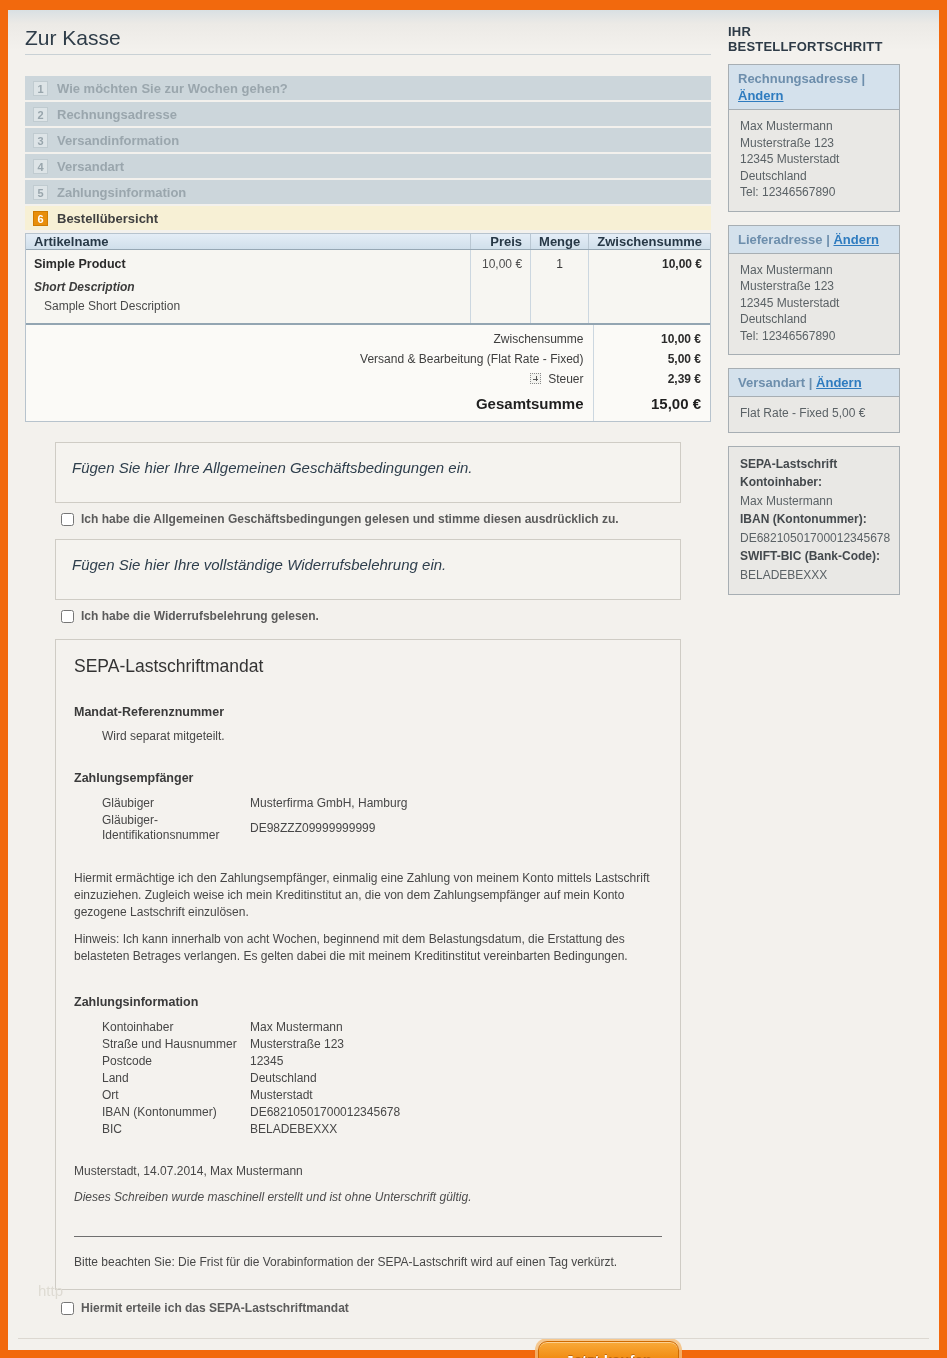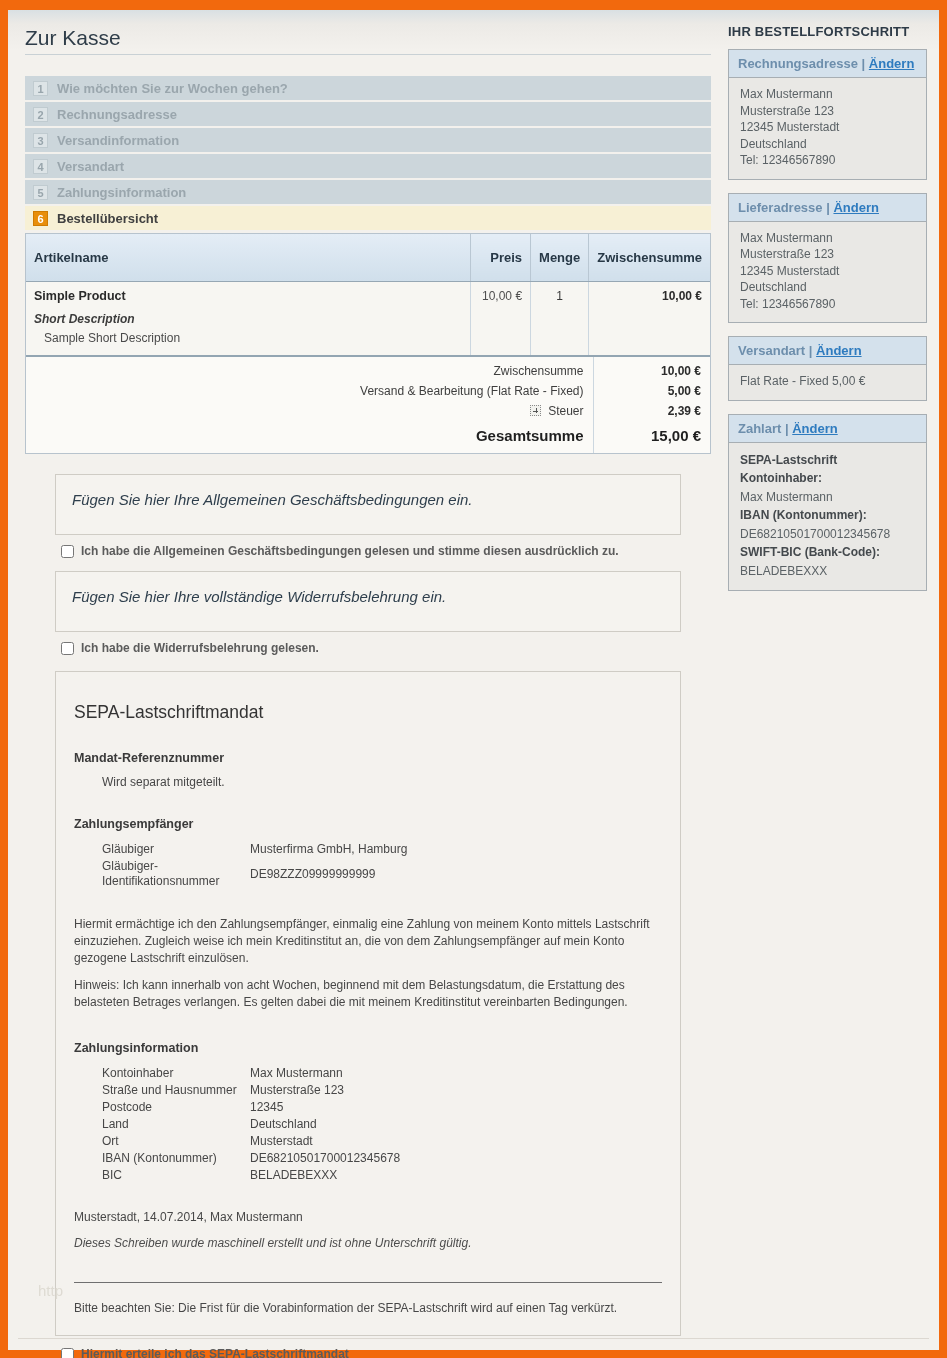--- a/index.html
+++ b/index.html
@@ -23,21 +23,21 @@
               margin-right:9px; }
   .step-label { font-size:13px; font-weight:bold; color:#9aa6ad; }
   .step-row.active { background:#f7f0d5; }
   .step-row.active .step-num { background:#e88e0b; border-color:#cf7b00; color:#fff; }
   .step-row.active .step-label { color:#404040; }
 
   
   .review-wrap { border:1px solid #b7c3cd; margin-top:3px; background:#f7f6f2; }
   table { border-collapse:collapse; width:100%; }
   .review-table th { background:linear-gradient(#e4edf6,#d0dfeb); color:#273846; font-size:13px;
-                     font-weight:bold; padding:16px 8px; border-bottom:1px solid #96a7b4; }
+                     font-weight:bold; padding:0 8px; border-bottom:1px solid #96a7b4; }
   .review-table th + th { border-left:1px solid #b9c7d3; }
   .review-table td { vertical-align:top; padding:7px 8px 10px 8px; background:#f7f6f2; }
   .review-table td + td { border-left:1px solid #ccd7e0; }
   .c-name { text-align:left; } .h-name { text-align:left; }
   .c-price,.h-price { text-align:right; width:60px; }
   .c-qty,.h-qty { text-align:center; width:56px; }
   .c-sub,.h-sub { text-align:right; width:117px; }
   .item-name { font-weight:bold; color:#2b2b2b; font-size:12.5px; }
   .item-desc-title { font-weight:bold; font-style:italic; color:#3c3c3c; margin-top:9px; }
   .item-desc { color:#4a4a4a; margin-top:5px; margin-left:10px; }
@@ -59,21 +59,21 @@
   
   .agree-box { margin:20px 30px 0 30px; border:1px solid #cfccc5; background:#f5f3ef;
                padding:16px 16px 26px 16px; }
   .agree-text { font-size:15px; font-style:italic; color:#2e3e4c; }
   .cb-row { margin:9px 0 0 36px; display:flex; align-items:flex-start; }
   .cb-row input { width:13px; height:13px; margin:1px 7px 0 0; }
   .cb-label { font-weight:bold; color:#5b5b5b; font-size:12px; }
 
   
   .sepa-box { margin:16px 30px 0 30px; border:1px solid #cfccc5; background:#f4f2ee;
-              padding:26px 18px 20px 18px; color:#474747; }
+              padding:12px 18px 20px 18px; color:#474747; }
   .sepa-title { font-size:17.5px; font-weight:400; color:#333; margin-top:4px; }
   .sepa-sub { font-weight:bold; font-size:12.5px; color:#3a3a3a; }
   .mt-28 { margin-top:28px; } .mt-10 { margin-top:10px; } .mt-30 { margin-top:30px; }
   .sepa-ind { margin-left:28px; }
   .kv-table { margin-left:28px; margin-top:10px; border-collapse:collapse; }
   .kv-table td { padding:1px 0; font-size:12px; color:#474747; line-height:15px; }
   .kv-table td.k { width:148px; padding-right:2px; }
   .sepa-para { margin-top:26px; line-height:17px; color:#474747; max-width:620px; }
   .sepa-para + .sepa-para { margin-top:10px; }
   .sepa-date { margin-top:26px; }
@@ -86,21 +86,21 @@
              font-weight:bold; color:#fff; text-shadow:0 -1px 0 rgba(150,70,0,.55);
              background:linear-gradient(#f9aa3a,#ef8408 55%,#e37300);
              border:1px solid #cf6a00; border-radius:9px; cursor:pointer;
              box-shadow:0 0 0 3px rgba(246,190,120,.8), 0 3px 4px rgba(100,50,0,.3),
                         inset 0 1px 0 rgba(255,255,255,.45); }
 
   .watermark { position:absolute; left:30px; top:1272px; color:#dedbd3; font-size:15px; }
   .bottom-line { position:absolute; left:10px; right:10px; top:1328px; height:1px; background:#dcd8d1; }
 
   
-  .sidebar { position:absolute; left:720px; top:12px; width:199px; }
+  .sidebar { position:absolute; left:720px; top:12px; width:172px; }
   .sidebar-title { font-size:13px; font-weight:bold; color:#2e3b47; margin:2px 0 10px 0; letter-spacing:.2px; }
   .sblock { border:1px solid #a7aeb3; background:#e9e8e5; margin-bottom:13px; }
   .sblock-h { background:#d4e1ec; border-bottom:1px solid #a7aeb3; padding:5px 9px; font-size:13px;
               font-weight:bold; color:#6d8eac; line-height:17px; }
   .sblock-h a { color:#2e7bbf; text-decoration:underline; }
   .sblock-b { padding:8px 11px 10px 11px; font-size:12px; color:#5b6266; line-height:16.5px; }
   .sblock-b .b { font-weight:bold; color:#44494d; }
   .pay-line { line-height:18.5px; }
 </style>
 </head>
@@ -325,25 +325,20 @@
           <span>Versandart</span>
           <span>|</span>
           <a href="#">Ändern</a>
         </div>
         <div class="sblock-b">
           <div>Flat Rate - Fixed 5,00 €</div>
         </div>
       </div>
 
       <div class="sblock">
-        <div class="sblock-h">
-          <span>Zahlart</span>
-          <span>|</span>
-          <a href="#">Ändern</a>
-        </div>
         <div class="sblock-b">
           <div class="pay-line b">SEPA-Lastschrift</div>
           <div class="pay-line b">Kontoinhaber:</div>
           <div class="pay-line">Max Mustermann</div>
           <div class="pay-line b">IBAN (Kontonummer):</div>
           <div class="pay-line">DE68210501700012345678</div>
           <div class="pay-line b">SWIFT-BIC (Bank-Code):</div>
           <div class="pay-line">BELADEBEXXX</div>
         </div>
       </div>

